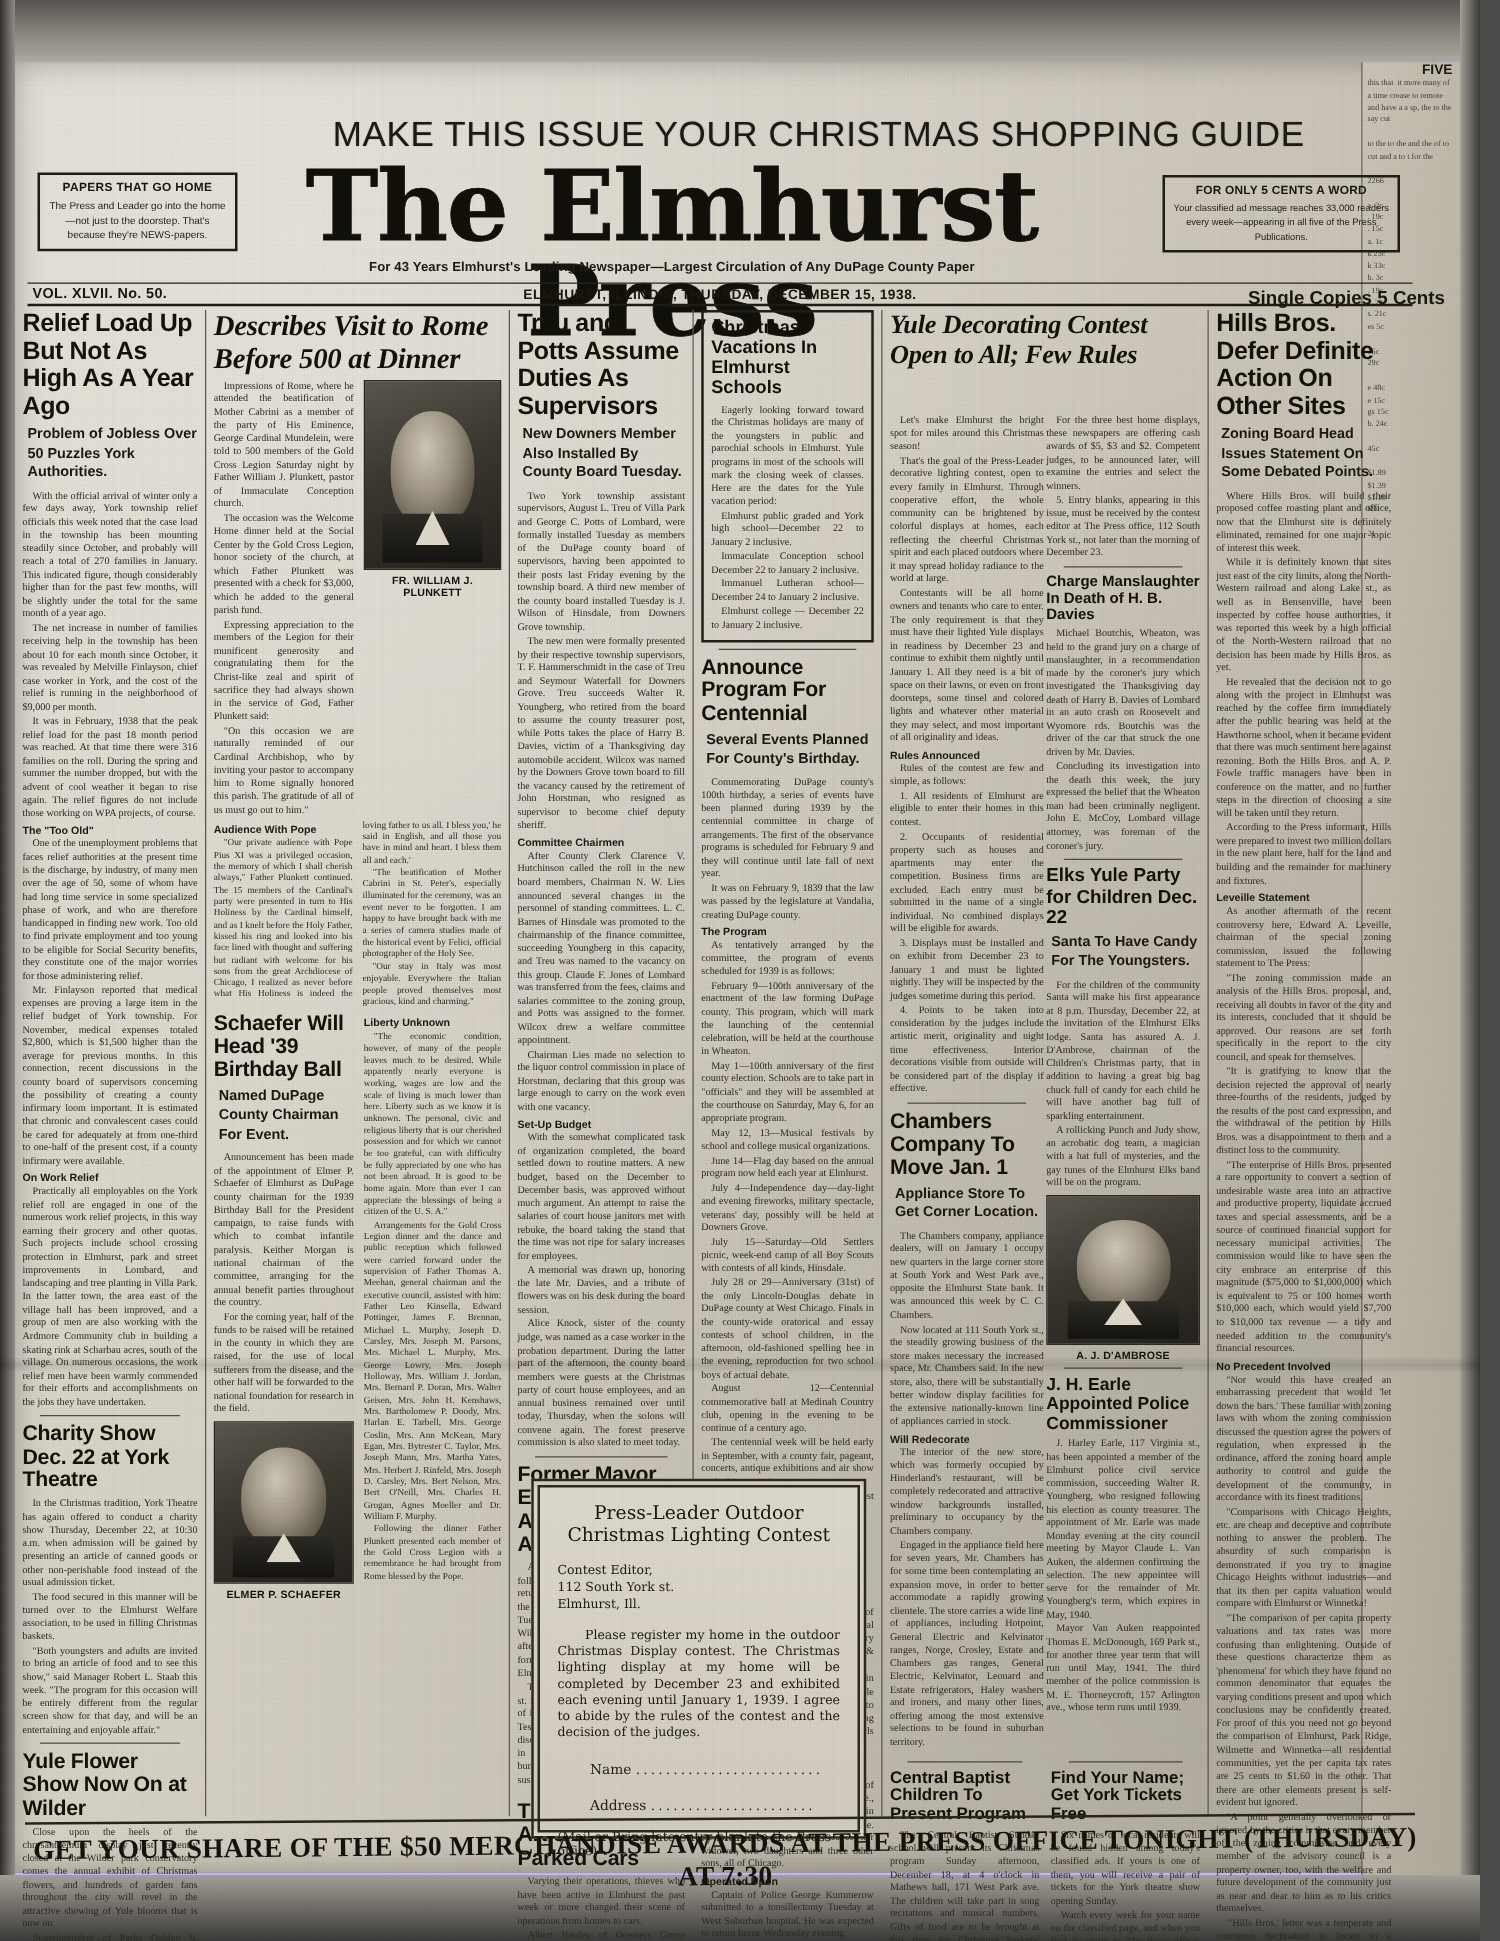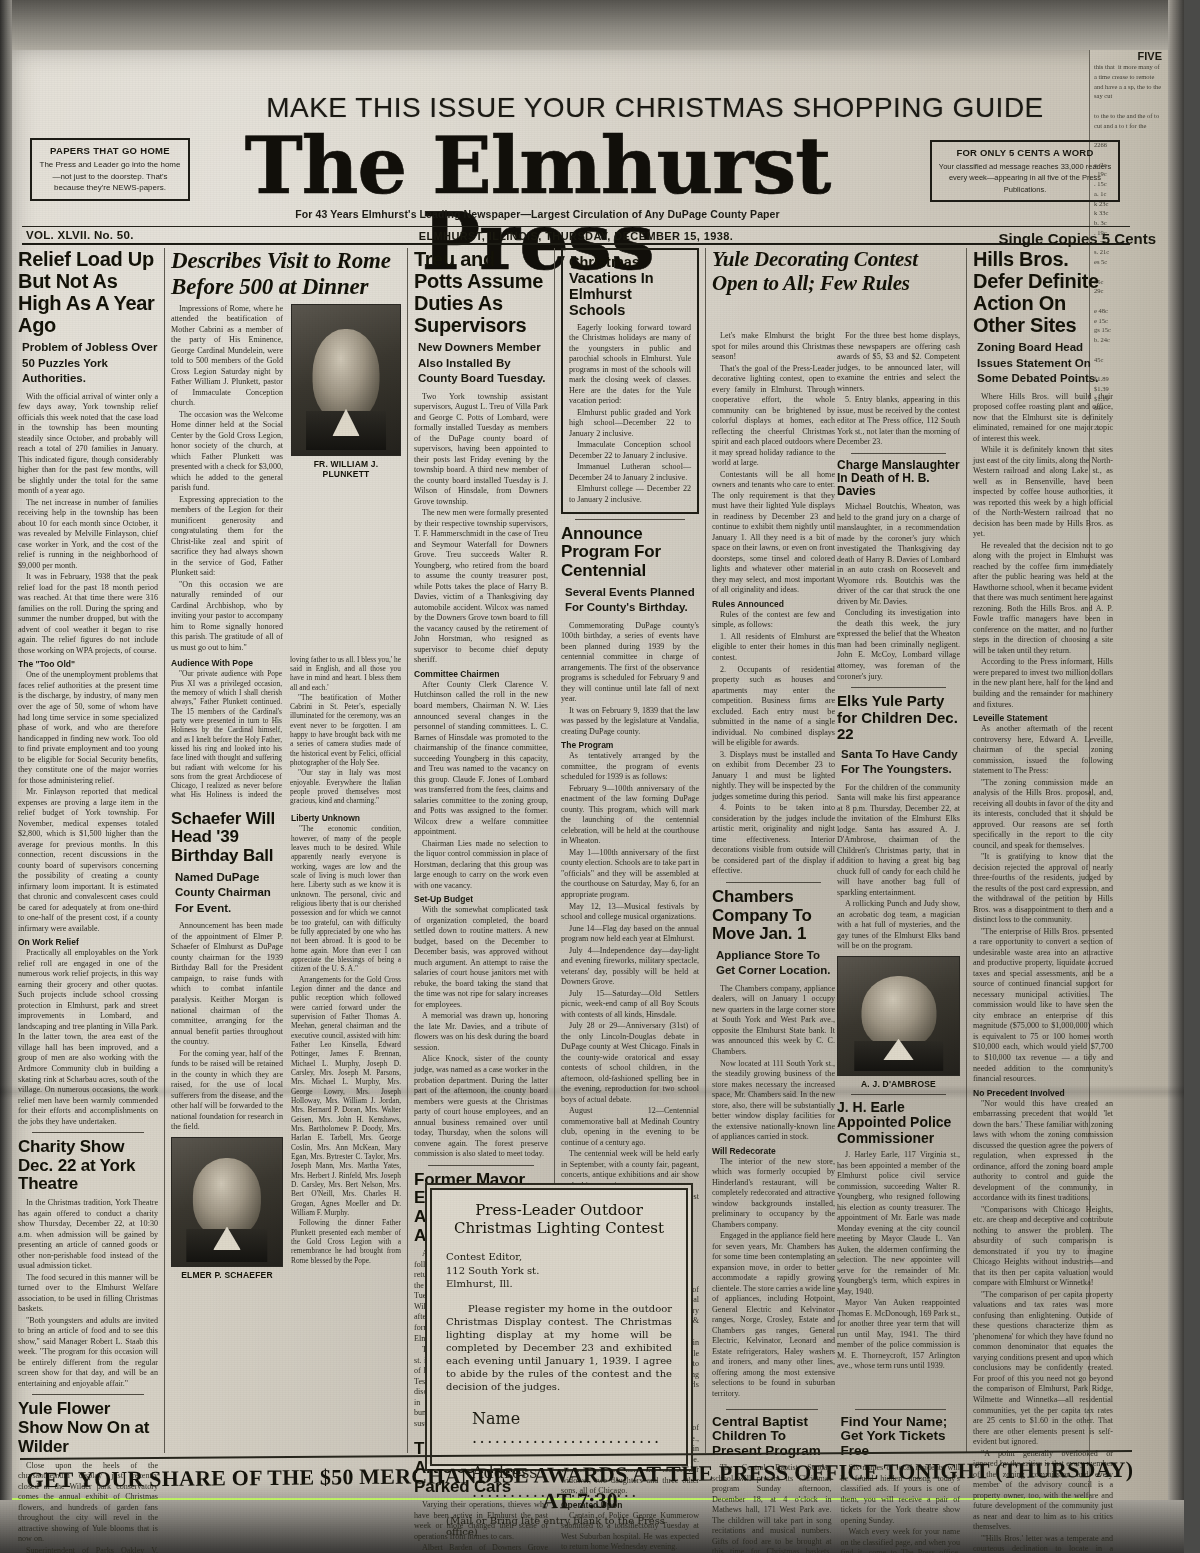--- a/index.html
+++ b/index.html
@@ -2,21 +2,21 @@
 <html><head>
 <meta charset="utf-8">
 <title>The Elmhurst Press — December 15, 1938</title>
 <style>
   html,body{margin:0;padding:0;background:#4a4a48;}
   body{font-family:"Liberation Serif", serif;}
 
   #page{
     position:relative;
     width:1184px;height:1553px;
-    background:#bef264;
+    background:#c4b5fd;
     overflow:hidden;
   }
   
   #paper{
     position:absolute;left:8px;top:46px;width:1142px;height:1452px;
     background:
       radial-gradient(ellipse at 20% 10%, rgba(255,255,255,.30), rgba(255,255,255,0) 55%),
       radial-gradient(ellipse at 85% 85%, rgba(0,0,0,.10), rgba(0,0,0,0) 60%),
       linear-gradient(105deg,#ddd8cd 0%,#d6d1c5 30%,#cfc9bd 58%,#c6c0b3 82%,#bdb7a9 100%);
     box-shadow:0 0 28px rgba(0,0,0,.35) inset;
@@ -108,21 +108,21 @@
   
   #coupon{
     position:absolute;left:425px;top:1183px;width:268px;height:288px;
     box-sizing:border-box;padding:12px 14px;
     border:7px double #2c2a20;
     background:linear-gradient(180deg,#ddd8cc,#d2ccbf);
   }
   #coupon .ctitle{font-family:"DejaVu Serif",serif;font-size:15px;text-align:center;line-height:1.18;color:#161509;}
   #coupon .addr{font-family:"DejaVu Serif",serif;font-size:10px;line-height:1.35;margin-top:13px;color:#1d1c12;}
   #coupon .ptxt{font-family:"DejaVu Serif",serif;font-size:10px;line-height:1.3;margin-top:11px;text-align:justify;color:#1d1c12;text-indent:22px;}
-  #coupon .fld{font-family:"DejaVu Serif",serif;font-size:16px;margin-top:16px;padding-left:26px;color:#1d1c12;}
+  #coupon .fld{font-family:"DejaVu Serif",serif;font-size:11px;margin-top:16px;padding-left:26px;color:#1d1c12;}
   #coupon .fld i{font-style:normal;letter-spacing:2.5px;}
   #coupon .note{font-family:"DejaVu Serif",serif;font-size:10px;margin-top:14px;color:#1d1c12;}
 
   
   #banner{
     position:absolute;left:10px;top:1462px;width:1140px;text-align:center;
     font-family:"Liberation Serif",serif;font-weight:700;font-size:22px;
     letter-spacing:.2px;color:#14130b;transform:rotate(-.55deg);
   }
   #rule-bot{position:absolute;left:20px;top:1454px;width:1112px;border-top:2px solid #26251c;transform:rotate(-.4deg);}

